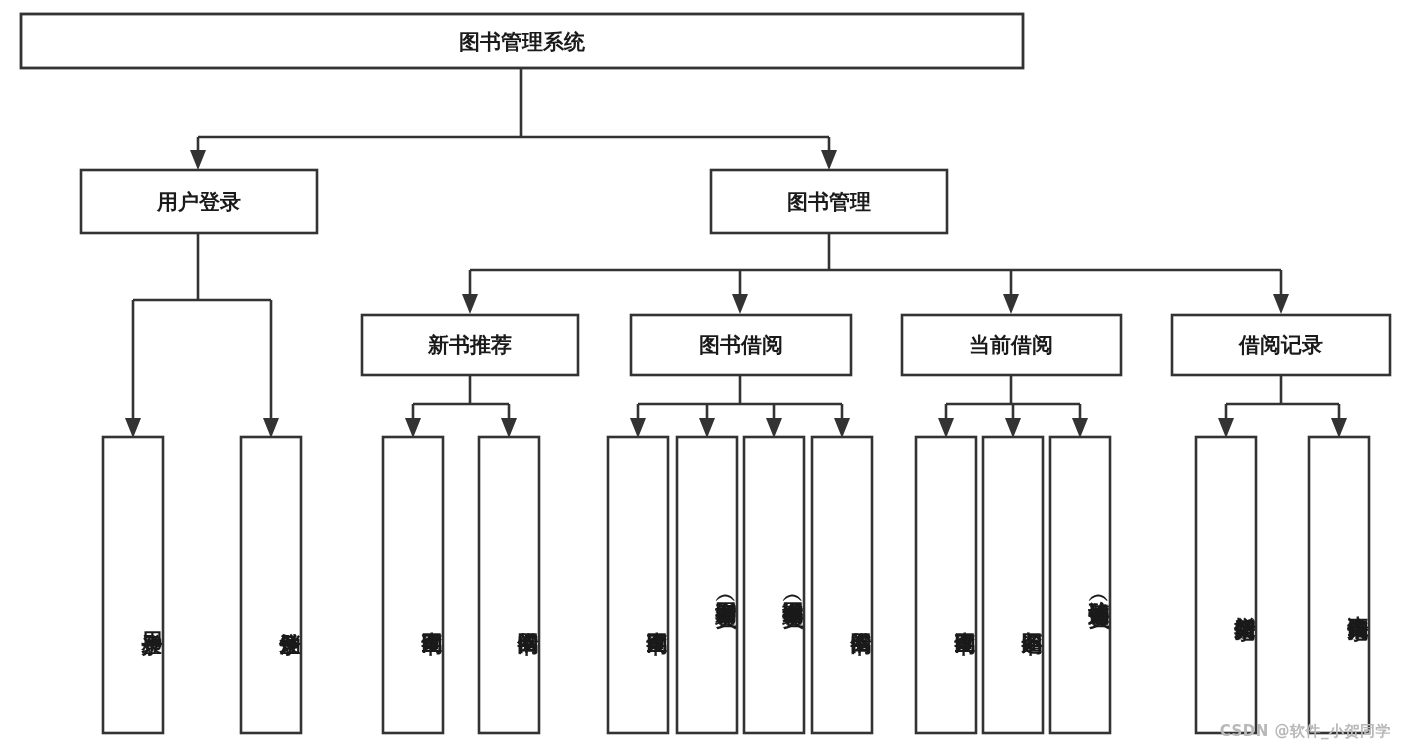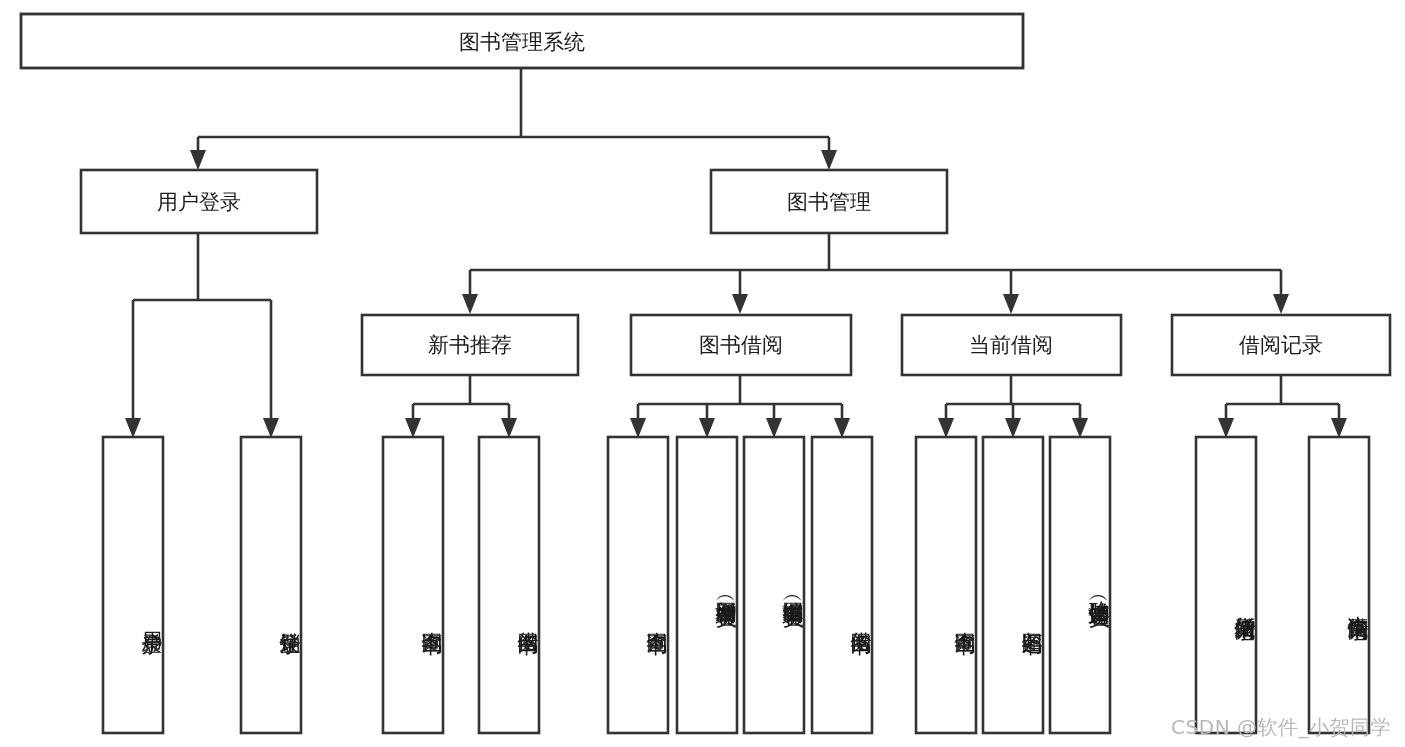--- a/index.html
+++ b/index.html
@@ -11,20 +11,21 @@
     width: 1405px;
     height: 747px;
     font-family: "DejaVu Sans", "Liberation Sans", sans-serif;
     overflow: hidden;
   }
   #diagram-root {
     position: relative;
     width: 1405px;
     height: 747px;
     background: #ffffff;
+    font-weight: bold;
   }
   svg.flow {
     position: absolute;
     left: 0;
     top: 0;
     width: 1405px;
     height: 747px;
   }
   .node-box {
     fill: #ffffff;
@@ -63,21 +64,21 @@
     display: flex;
     align-items: flex-start;
     justify-content: center;
     pointer-events: none;
   }
   .watermark {
     position: absolute;
     right: 14px;
     bottom: 6px;
     font-family: "DejaVu Sans", "Liberation Sans", sans-serif;
-    font-size: 20px;
+    font-size: 15px;
     color: #b8b8b8;
     white-space: nowrap;
     letter-spacing: 0.5px;
   }
 </style>
 </head>
 <body>
 
 <div id="diagram-root">
 

